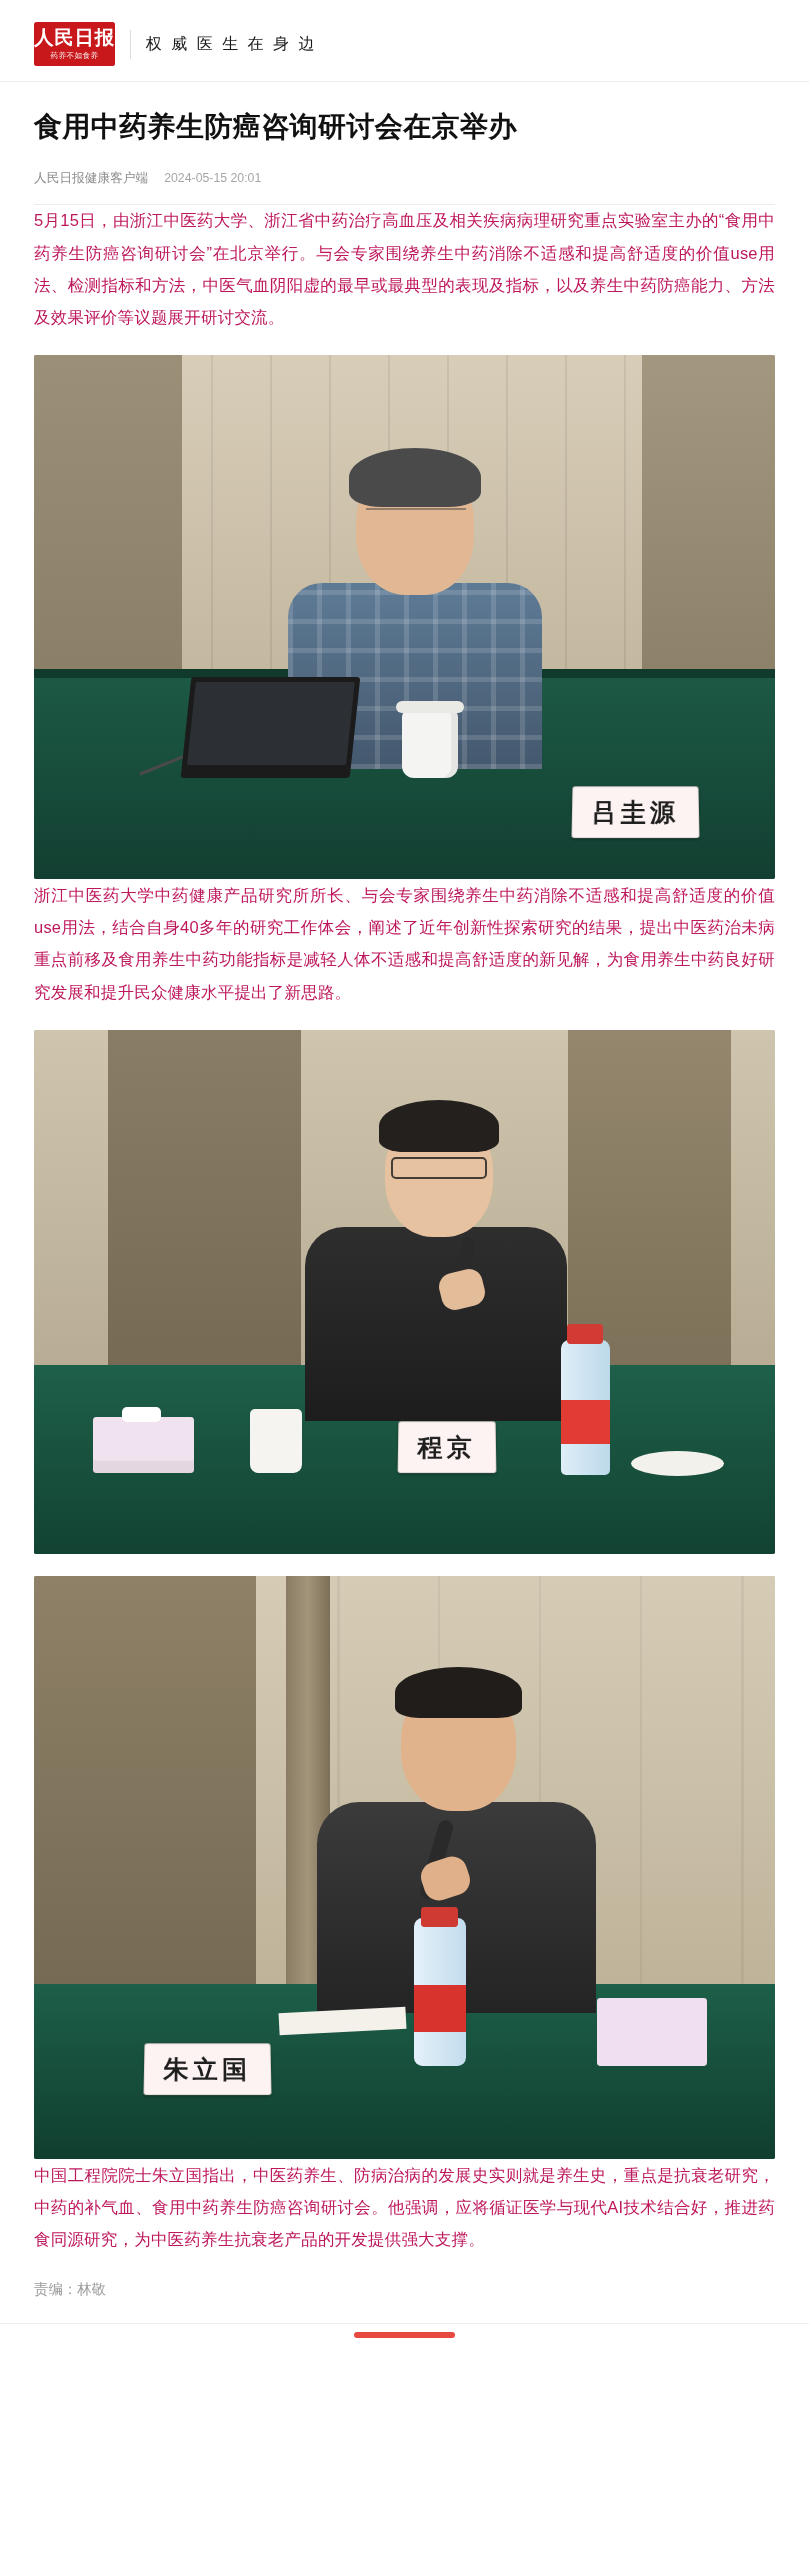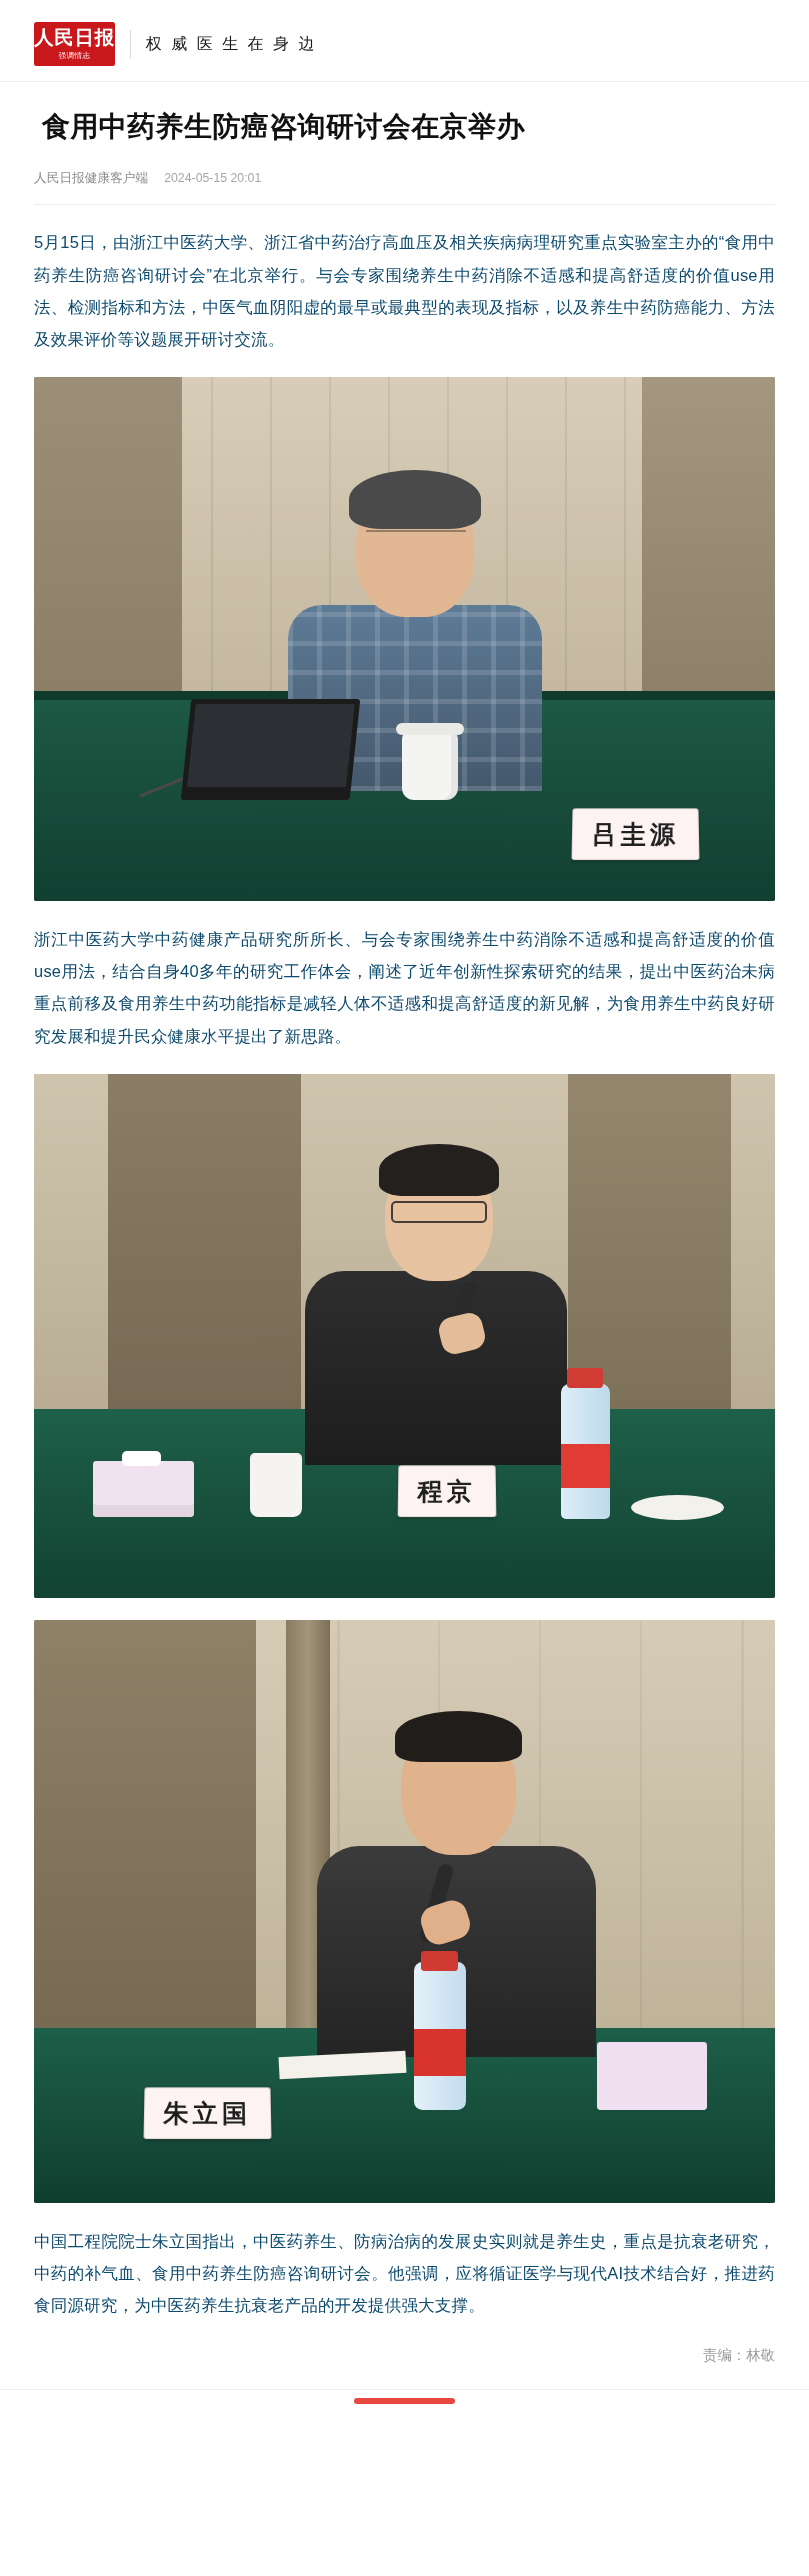--- a/index.html
+++ b/index.html
@@ -69,21 +69,20 @@
   
   .article {
     padding: 25px 34px 0 34px;
   }
   .headline {
     font-size: 28px;
     font-weight: bold;
     color: #111;
     line-height: 1.45;
     letter-spacing: 0.4px;
-    margin-left: 8px;
   }
   .byline {
     margin-top: 22px;
     font-size: 12.7px;
     color: #8c8c8c;
     display: flex;
     align-items: center;
     gap: 16px;
   }
   .byline .src { color: #8c8c8c; }
@@ -91,22 +90,21 @@
 
   .rule {
     height: 0.8px;
     background: #ededed;
     margin: 17px 0 0 0;
   }
 
   .para {
     font-size: 16.5px;
     line-height: 1.95;
-    color: #0c4a6e;
-    margin-top: 22px;
+    color: #be185d;
     text-align: justify;
     letter-spacing: 0.2px;
   }
 
   
   .photo {
     margin-top: 22px;
     width: 741px;
     position: relative;
     border-radius: 1.7px;
@@ -337,42 +335,41 @@
     background:#f3f1ea; transform: rotate(-3deg);
   }
   .p3 .np{ left: 110px; bottom: 64px; }
 
   
   .editor {
     margin-top: 25px;
     font-size: 14.4px;
     color: #9a9a9a;
     padding-bottom: 18.6px;
-    text-align: right;
   }
   .bottom-bar{
     margin-top: 5px;
     height: 29px;
     border-top:0.8px solid #efefef;
     display:flex; align-items:flex-start; justify-content:center;
     padding-top: 8.5px;
   }
   .pill{
     width: 101px; height: 6px; border-radius: 3.4px; background:#e7483f;
   }
 </style>
 </head>
 <body>
 
 <div class="page">
 
   <div class="masthead">
     <div class="logo-block">
       <div class="logo-main">人民日报</div>
-      <div class="logo-sub">强调情志</div>
+      <div class="logo-sub">药养不如食养</div>
     </div>
     <div class="masthead-divider"></div>
     <div class="masthead-slogan">权 威 医 生 在 身 边</div>
   </div>
 
   <div class="article">
 
     <h1 class="headline">食用中药养生防癌咨询研讨会在京举办</h1>
 
     <div class="byline">

